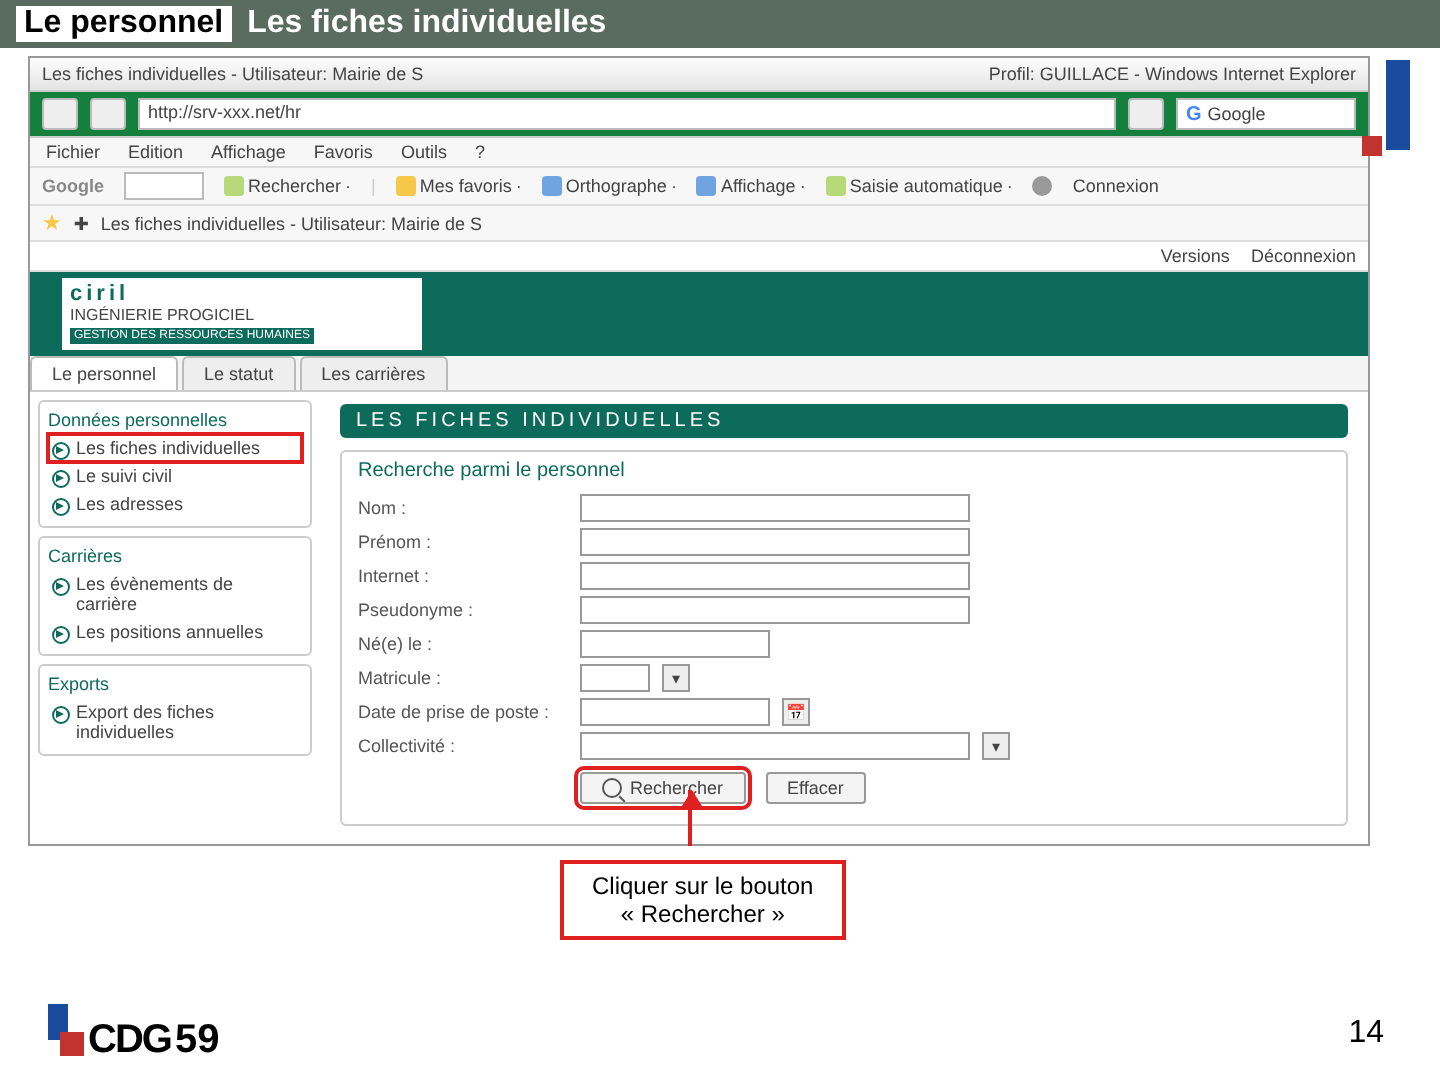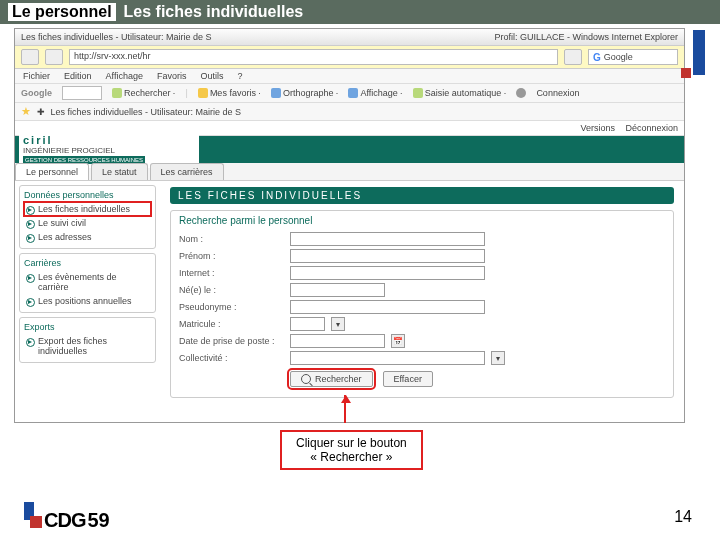--- a/index.html
+++ b/index.html
@@ -10,21 +10,21 @@
   
   .corner-deco { position: absolute; right: 15px; top: 30px; width: 35px; height: 45px; }
   .corner-deco::before { content: ''; position: absolute; top: 0; right: 0; width: 12px; height: 45px; background: #1a4b9e; }
   .corner-deco::after { content: ''; position: absolute; top: 38px; right: 14px; width: 10px; height: 10px; background: #c1332e; }
   
   .browser-frame { margin: 4px 35px 0 14px; border: 1px solid #999; background: #fff; font-size: 9px; color: #444; height: 395px; overflow: hidden; }
   
   .title-bar { background: linear-gradient(#fdfdfd,#e4e4e4); padding: 3px 6px; display: flex; justify-content: space-between; border-bottom: 1px solid #ccc; font-size: 9px; }
   .title-bar span { white-space: nowrap; }
   
-  .addr-bar { display: flex; align-items: flex-end; gap: 6px; padding: 3px 6px; background: #fef9c3; border-bottom: 1px solid #ccc; }
+  .addr-bar { display: flex; align-items: flex-end; gap: 6px; padding: 3px 6px; background: #15803d; border-bottom: 1px solid #ccc; }
   .addr-input { flex: 1; background: #fff; border: 1px solid #bbb; padding: 1px 4px; height: 16px; }
   .nav-btn { width: 18px; height: 16px; background: #eee; border: 1px solid #bbb; border-radius: 2px; }
   .search-box { width: 90px; background: #fff; border: 1px solid #bbb; padding: 1px 4px; height: 16px; display: flex; align-items: center; gap: 3px; }
   .g-icon { color: #4285f4; font-weight: bold; font-size: 10px; }
   
   .menu-bar { display: flex; gap: 14px; padding: 2px 8px; background: #f7f7f7; border-bottom: 1px solid #ddd; font-size: 9px; }
   
   .google-bar { display: flex; align-items: center; gap: 10px; padding: 2px 6px; background: #f7f7f7; border-bottom: 1px solid #ddd; font-size: 9px; }
   .google-bar .lbl { color: #888; font-weight: bold; }
   .google-bar .search-field { width: 40px; background: #fff; border: 1px solid #bbb; height: 14px; }
@@ -34,21 +34,21 @@
   .tiny-icon.star { background: #f5c849; }
   .tiny-icon.blue { background: #6fa4e0; }
   .tiny-icon.gear { background: #999; border-radius: 50%; }
   
   .fav-bar { display: flex; align-items: center; gap: 6px; padding: 2px 6px; background: #f7f7f7; border-bottom: 1px solid #ddd; font-size: 9px; }
   .star-icon { color: #f5c849; font-size: 11px; }
   
   .top-strip { background: #fff; padding: 2px 6px; text-align: right; border-bottom: 1px solid #ddd; font-size: 9px; }
   .top-strip span { margin-left: 8px; }
   
-  .app-brand { background: #0d6b5c; height: 27px; display: flex; align-items: center; padding-left: 4px; }
+  .app-brand { background: #0d6b5c; height: 42px; display: flex; align-items: center; padding-left: 16px; }
   .brand-box { background: #fff; width: 180px; height: 36px; padding: 2px 4px; font-size: 8px; color: #444; }
   .brand-box .ciril { color: #0d6b5c; font-weight: bold; font-size: 11px; letter-spacing: 2px; }
   .brand-box .tag { background: #0d6b5c; color: #fff; padding: 1px 2px; font-size: 6px; margin-top: 1px; display: inline-block; }
   
   .tabs-row { background: #f4f4f4; display: flex; gap: 0; font-size: 9px; border-bottom: 1px solid #ccc; }
   .tab { padding: 3px 10px; border: 1px solid #bbb; border-bottom: none; background: #fff; border-radius: 3px 3px 0 0; margin-right: 2px; }
   .tab.inactive { background: #eee; }
   
   .app-body { display: flex; height: 260px; }
   
@@ -200,26 +200,26 @@
           </div>
         <div class="form-row">
             <label>Prénom :</label>
             <input type="text" class="w-long" style="">
           </div>
         <div class="form-row">
             <label>Internet :</label>
             <input type="text" class="w-long" style="">
           </div>
         <div class="form-row">
+            <label>Pseudonyme :</label>
+            <input type="text" class="w-long" style="">
+          </div>
+        <div class="form-row">
             <label>Né(e) le :</label>
             <input type="text" class="w-med" style="">
-          </div>
-        <div class="form-row">
-            <label>Pseudonyme :</label>
-            <input type="text" class="w-long" style="">
           </div>
         <div class="form-row">
             <label>Matricule :</label>
             <input type="text" class="w-tiny" style="">
             <span class="pick-btn">▾</span>
           </div>
         <div class="form-row">
             <label>Date de prise de poste :</label>
             <input type="text" class="w-med" style="">
             <span class="pick-btn">📅</span>

